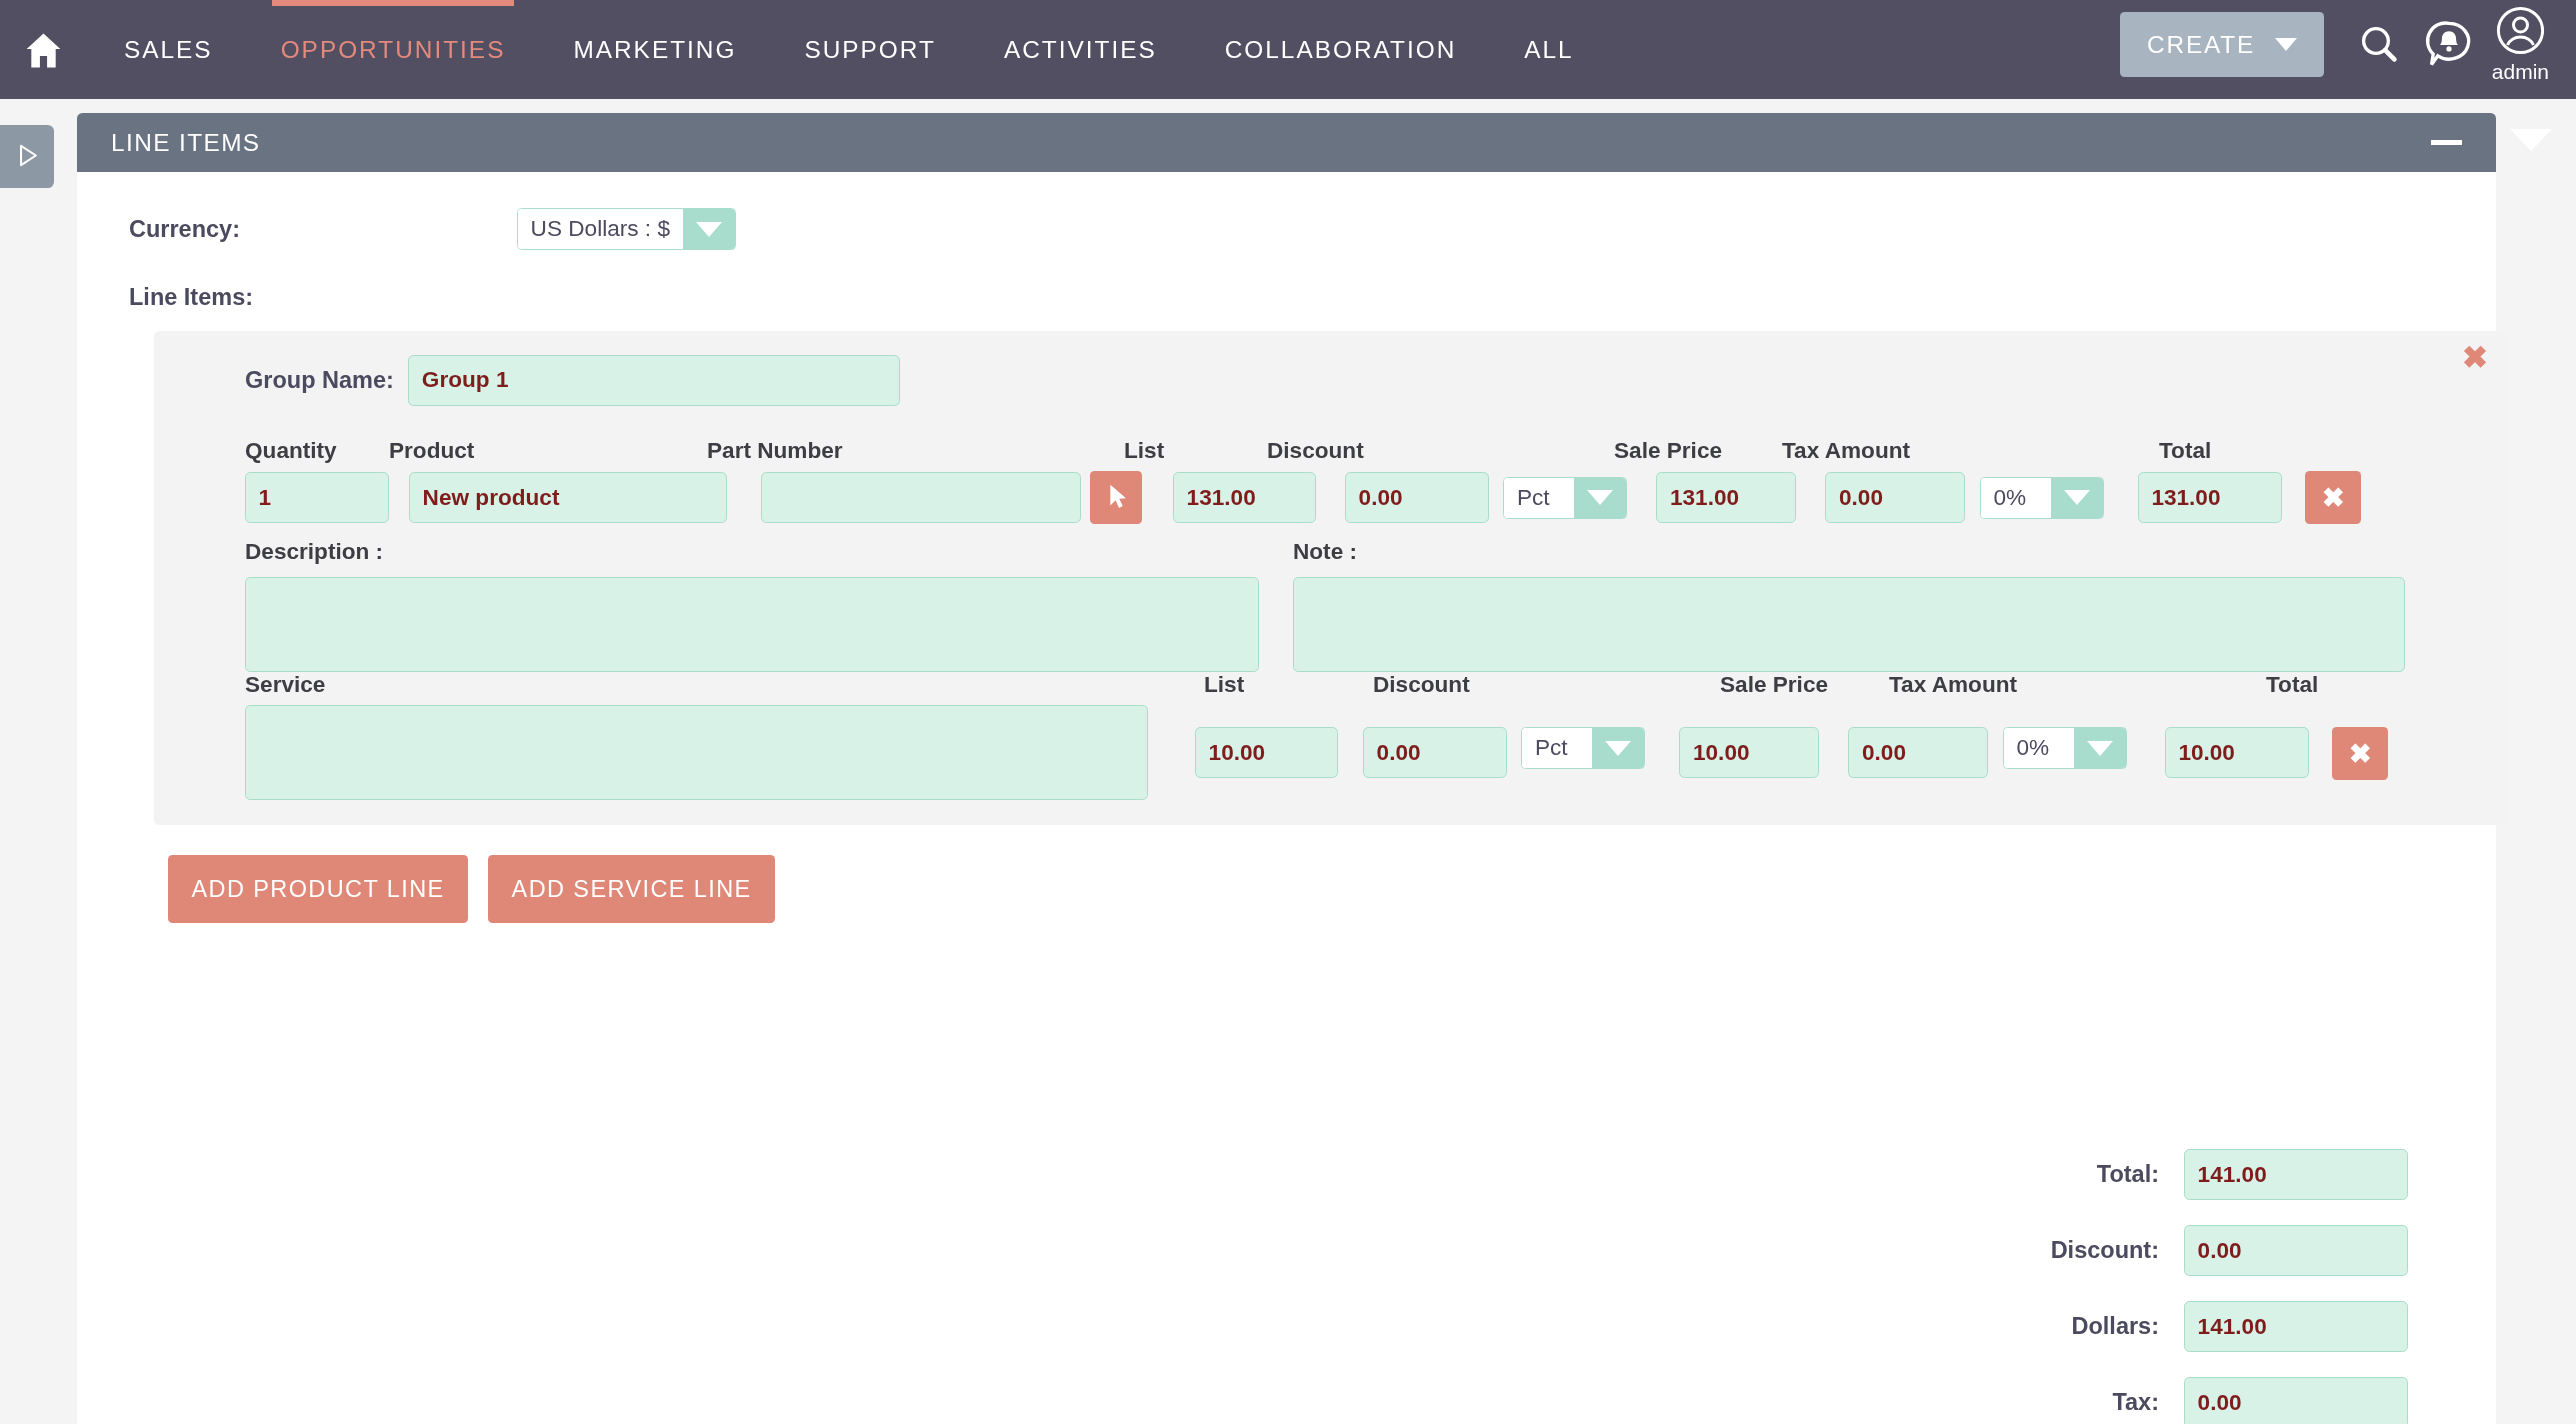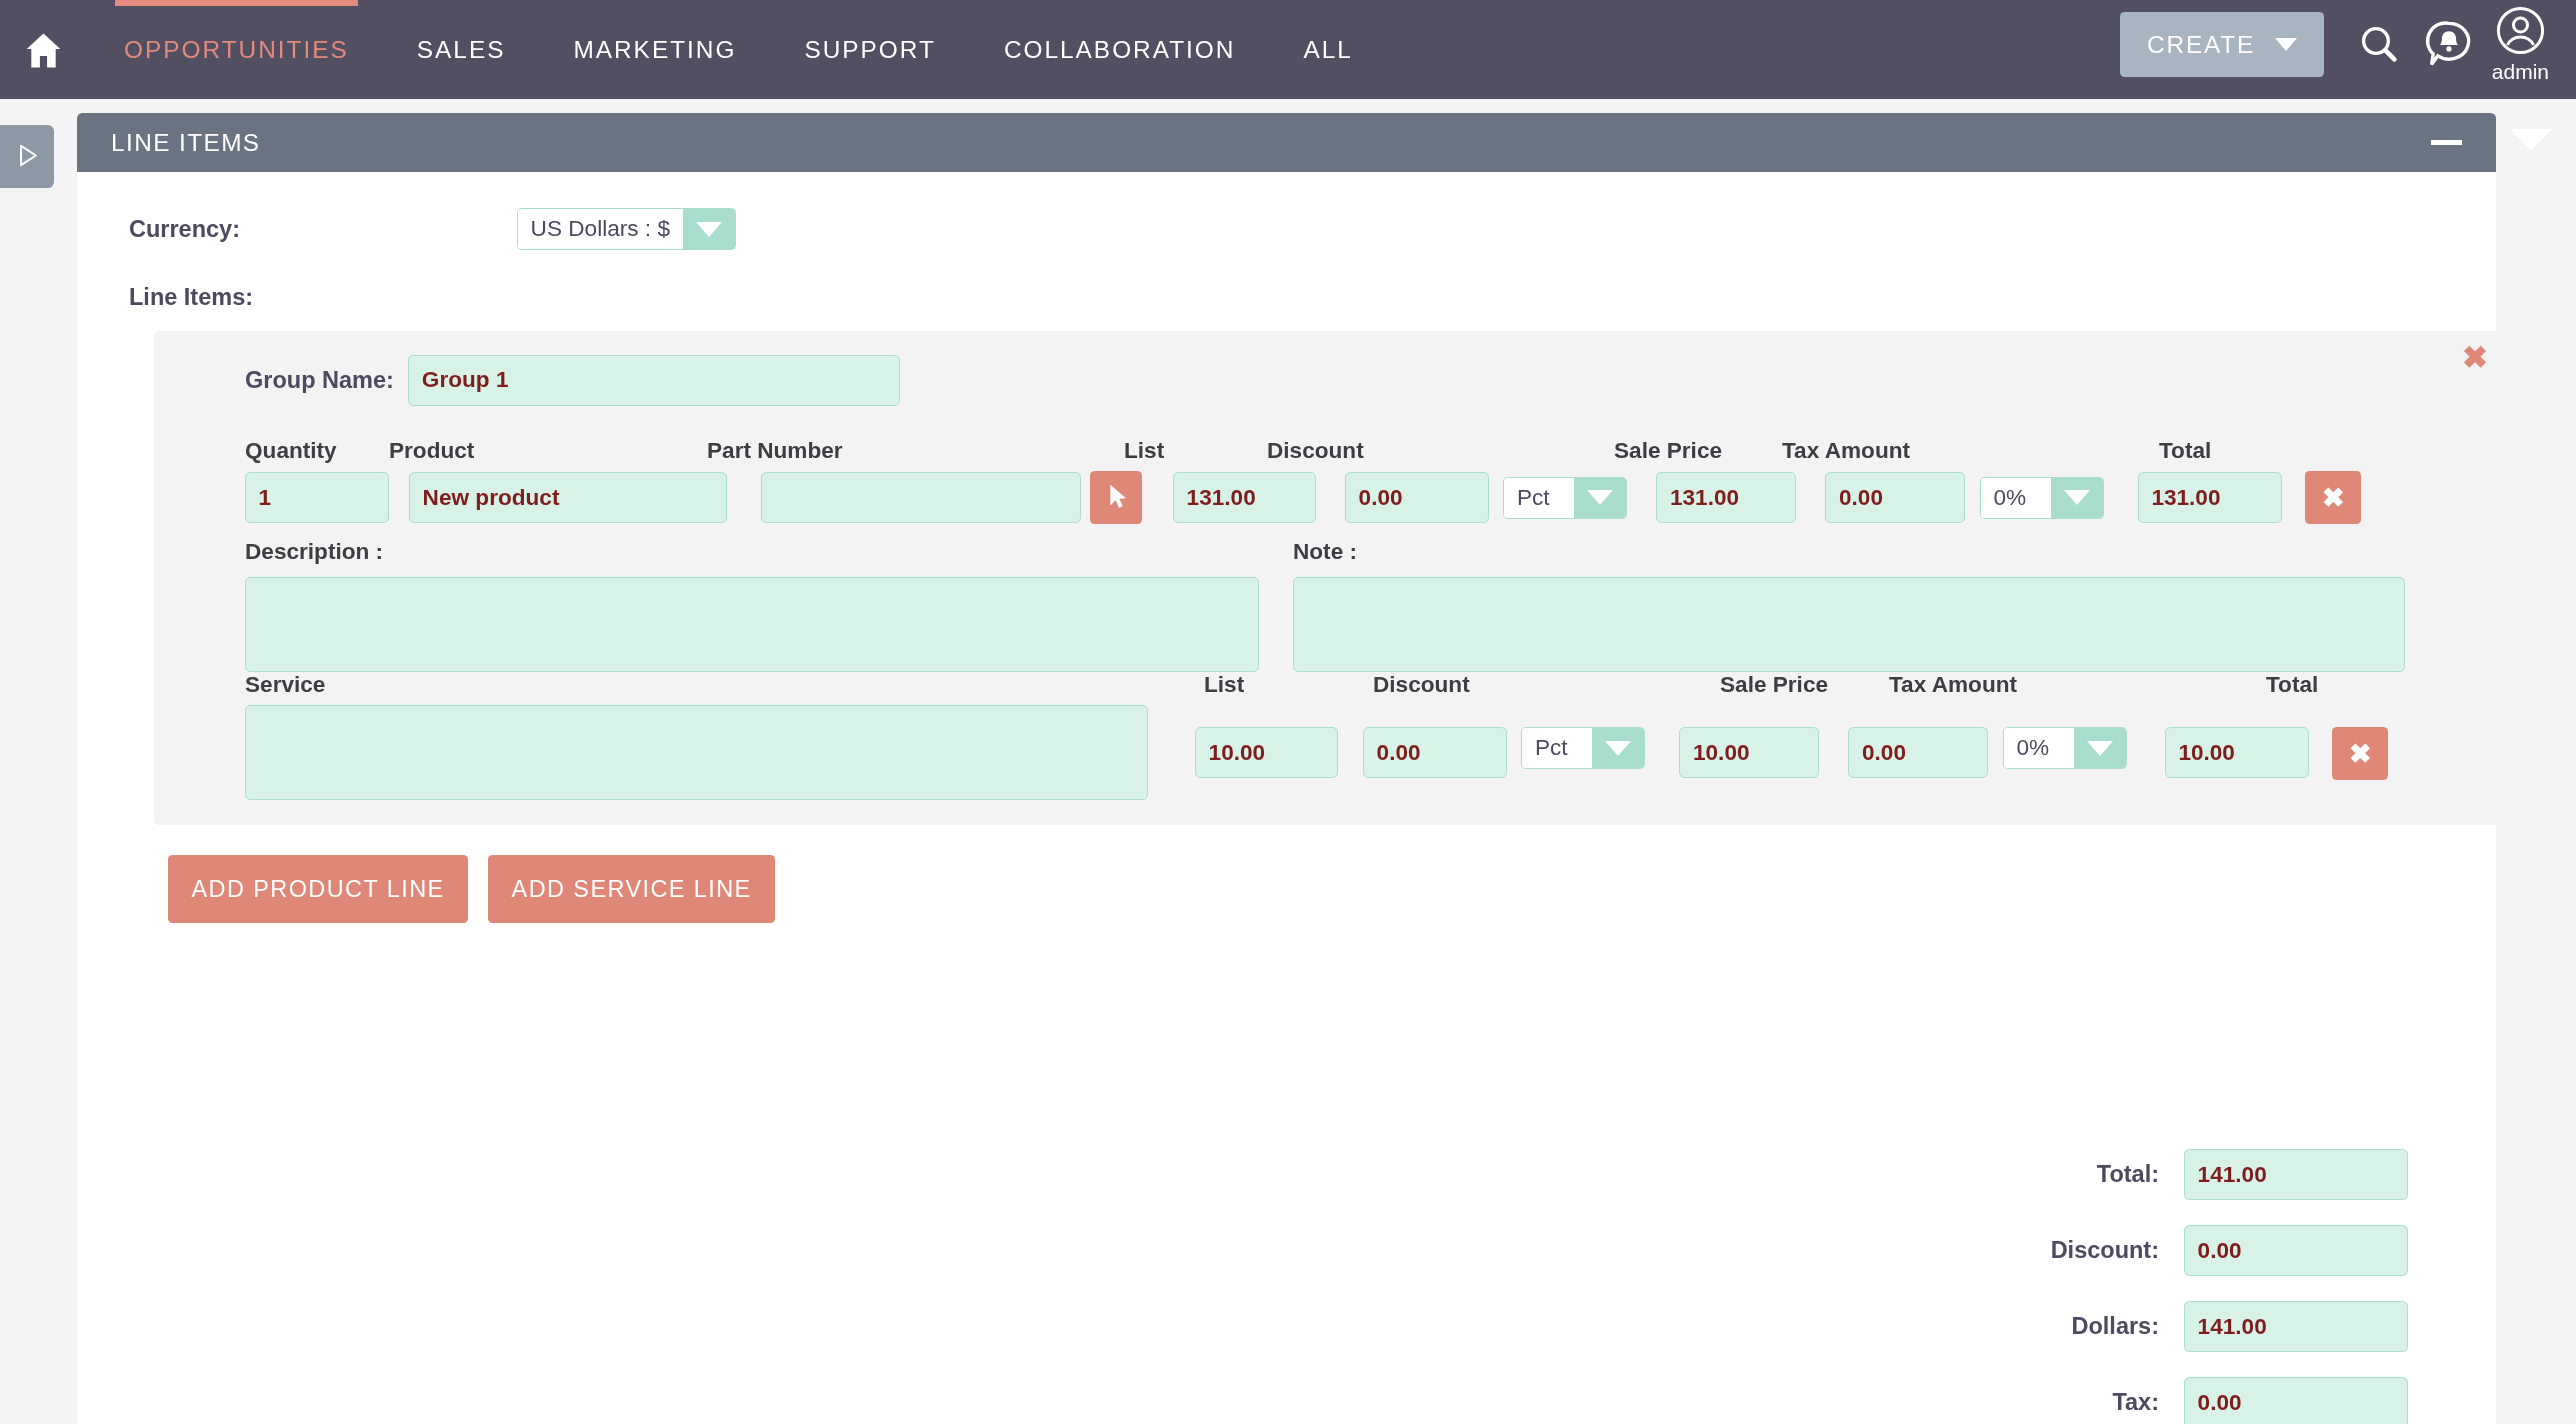--- a/index.html
+++ b/index.html
@@ -296,31 +296,34 @@
 
 <div class="topnav">
 
   <div class="home-btn">
     <svg width="43" height="43" viewBox="0 0 24 24" aria-hidden="true">
       <path d="M12 2.5 L2.6 11.2 L5.2 11.2 L5.2 11.2 L5.2 21.5 L10 21.5 L10 15 L14 15 L14 21.5 L18.8 21.5 L18.8 11.2 L21.4 11.2 Z" fill="#ffffff"></path>
     </svg>
   </div>
 
   <div class="nav-items">
+    <div class="nav-item">
+        <span>SALES</span>
+      </div>
     <div class="nav-item active">
         <span>OPPORTUNITIES</span>
       </div>
     <div class="nav-item">
-        <span>SALES</span>
-      </div>
-    <div class="nav-item">
         <span>MARKETING</span>
       </div>
     <div class="nav-item">
         <span>SUPPORT</span>
+      </div>
+    <div class="nav-item">
+        <span>ACTIVITIES</span>
       </div>
     <div class="nav-item">
         <span>COLLABORATION</span>
       </div>
     <div class="nav-item">
         <span>ALL</span>
       </div>
   </div>
 
   <div class="nav-right">

